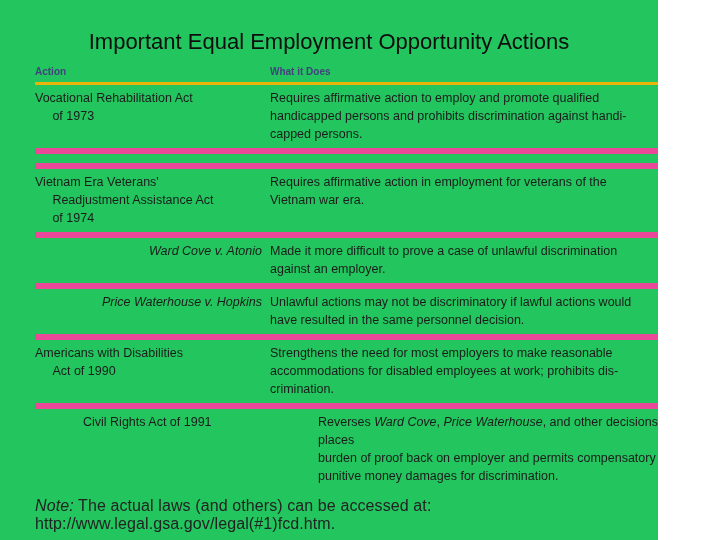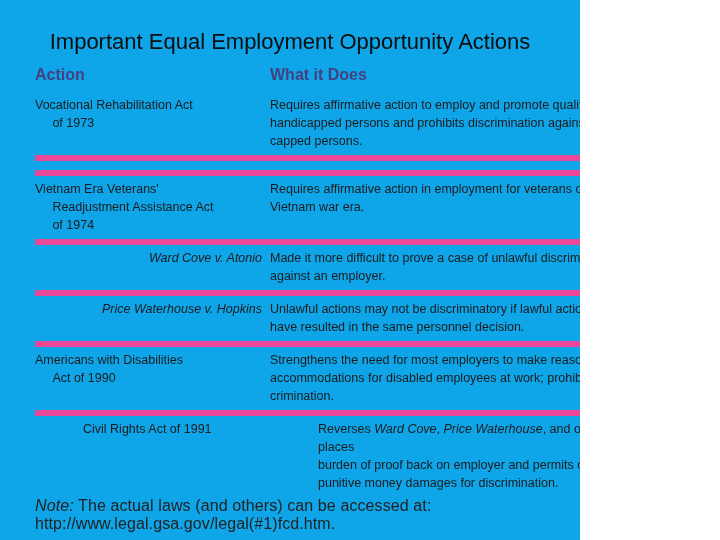--- a/index.html
+++ b/index.html
@@ -1,44 +1,44 @@
 <!DOCTYPE html>
 <html><head>
 <meta charset="utf-8">
 <style>
   html, body { margin: 0; padding: 0; background: #ffffff; }
   .slide {
     position: relative;
-    width: 580px;
+    width: 658px;
     height: 540px;
-    background: #0ea5e9;
+    background: #22c55e;
     font-family: "Liberation Sans", sans-serif;
     color: #1c1c1c;
     overflow: hidden;
   }
   .title {
     padding-top: 29px;
     text-align: center;
     font-size: 22px;
     font-weight: 500;
     color: #0d0d0d;
   }
   .eeo-table {
     position: absolute;
     left: 35px;
     top: 66px;
     width: 645px;
   }
   .thead {
     display: flex;
-    font-size: 16px;
+    font-size: 10px;
     font-weight: bold;
     color: #43427f;
     padding-bottom: 5px;
-    border-bottom: 3px solid #0ea5e9;
+    border-bottom: 3px solid #eab308;
   }
   .row {
     display: flex;
     font-size: 12.5px;
     line-height: 18px;
     padding: 4px 0 5px 0;
     border-bottom: 6px solid #ec4899;
   }
   .row.last { border-bottom: none; margin-left: 48px; }
   .c1 {

